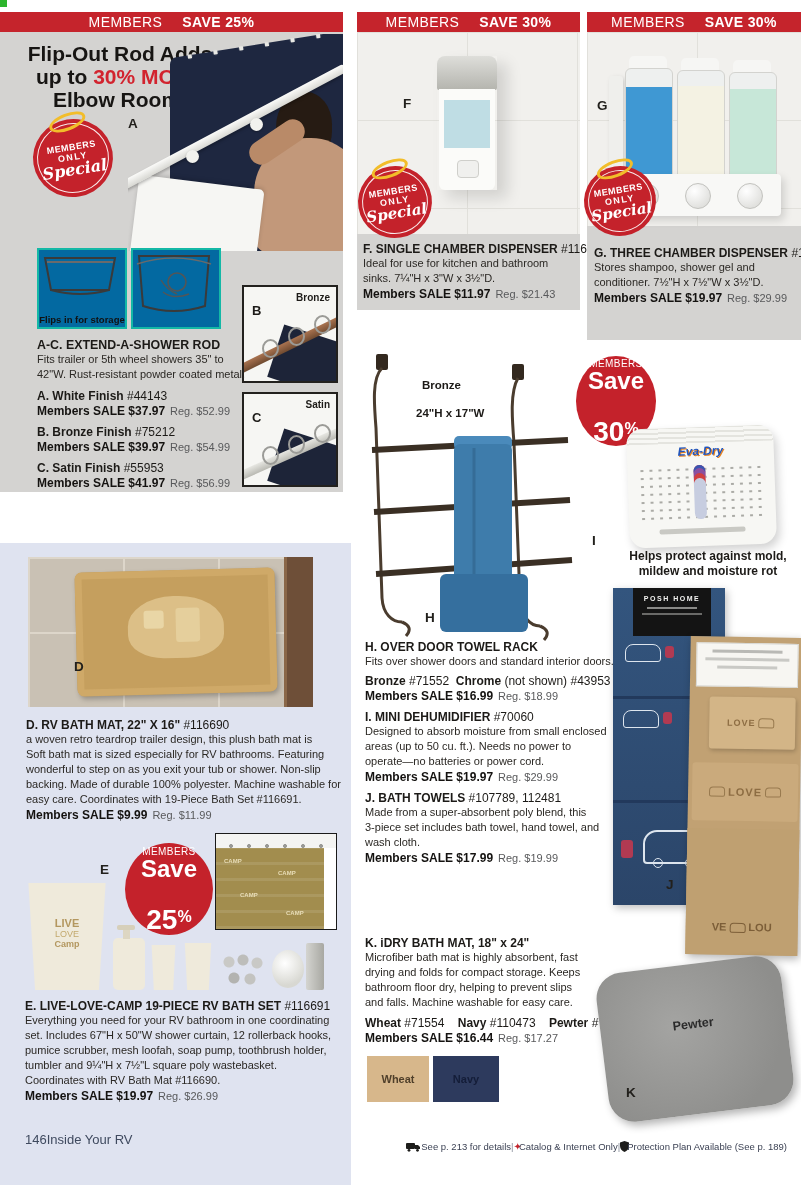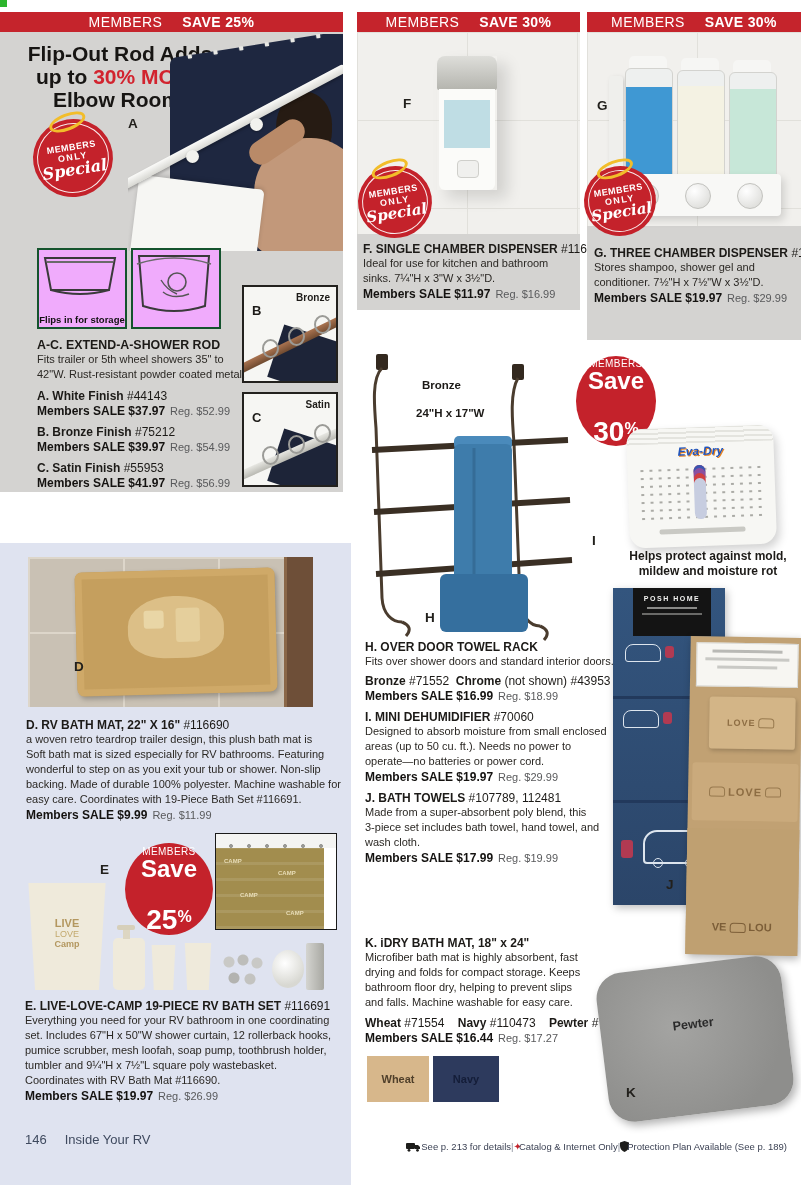--- a/index.html
+++ b/index.html
@@ -30,21 +30,21 @@
   .mo1{font-size:9px;font-weight:700;letter-spacing:.5px;margin-top:4px;}
   .mo2{font-size:9px;font-weight:700;letter-spacing:1.5px;}
   .mo3{font-family:"DejaVu Serif",serif;font-style:italic;font-weight:700;font-size:16px;margin-top:-2px;}
   
   .sv{border-radius:50%;background:#c4222b;color:#fff;display:flex;flex-direction:column;
       align-items:center;justify-content:center;text-align:center;}
   .sv1{font-size:10px;letter-spacing:.4px;}
   .sv2{font-size:24px;font-weight:800;line-height:23px;}
   .sv3{font-size:28px;font-weight:800;line-height:25px;margin-top:24px;}
   .sv3 .pc{font-size:16px;vertical-align:7px;}
-  .diag{background:#f0abfc;border:2px solid #14532d;}
+  .diag{background:#0369a1;border:2px solid #14b8a6;}
   .dcap{position:absolute;bottom:2px;left:0;right:0;text-align:center;font-weight:700;font-size:9.5px;color:#111;}
   .inset{background:#f6f6f3;border:2px solid #23211e;overflow:hidden;}
   .fin{position:absolute;top:5px;right:6px;font-weight:700;font-size:10px;color:#1d1b18;}
   .ilab{position:absolute;top:16px;left:8px;font-weight:700;font-size:13px;color:#1d1b18;}
   .rod{position:absolute;height:9px;border-radius:4px;}
   .ring{position:absolute;width:13px;height:15px;border:2px solid #9b9b97;border-radius:50%;background:transparent;}
   .navywedge{position:absolute;right:-8px;bottom:-8px;width:70px;height:55px;background:#1d2438;transform:rotate(18deg);}
   .tiles{background-color:#f1f0ed;
          background-image:linear-gradient(#e1e0db 1px,transparent 1px),linear-gradient(90deg,#e1e0db 1px,transparent 1px);
          background-size:110px 88px;}
@@ -207,21 +207,21 @@
 <div class="x" style="left:25px;top:999px;width:315px;">
   <div class="h"><span>E. LIVE-LOVE-CAMP 19-PIECE RV BATH SET</span> <span class="sku">#116691</span></div>
   <div class="t">Everything you need for your RV bathroom in one coordinating</div>
   <div class="t">set. Includes 67"H x 50"W shower curtain, 12 rollerback hooks,</div>
   <div class="t">pumice scrubber, mesh loofah, soap pump, toothbrush holder,</div>
   <div class="t">tumbler and 9¼"H x 7½"L square poly wastebasket.</div>
   <div class="t">Coordinates with RV Bath Mat #116690.</div>
   <div class="pr"><span>Members SALE $19.97</span><span class="rg">Reg. $26.99</span></div>
 </div>
 
-<div class="x" style="left:25px;top:1132px;display:flex;gap:18px;font-size:13px;color:#3f4a5f;align-items:center;">
+<div class="x" style="left:25px;top:1132px;display:flex;font-size:13px;color:#3f4a5f;align-items:center;">
   <span>146</span>
   <span>Inside Your RV</span>
 </div>
 
 <div class="x panel" style="left:357px;top:12px;width:223px;height:298px;"></div>
 <div class="x banner" style="left:357px;top:12px;width:223px;height:20px;">
   <span>MEMBERS</span>
   <span class="bb">SAVE 30%</span>
 </div>
 <div class="x tiles" style="left:357px;top:32px;width:223px;height:202px;">
@@ -236,21 +236,21 @@
 <div class="x mo" style="left:358px;top:166px;width:74px;height:72px;">
   <span class="halo"></span>
   <span class="mo1">MEMBERS</span>
   <span class="mo2">ONLY</span>
   <span class="mo3" style="font-size:15px;">Special</span>
 </div>
 <div class="x" style="left:363px;top:242px;width:214px;">
   <div class="h"><span>F. SINGLE CHAMBER DISPENSER</span> <span class="sku">#116692</span></div>
   <div class="t">Ideal for use for kitchen and bathroom</div>
   <div class="t">sinks. 7¼"H x 3"W x 3½"D.</div>
-  <div class="pr"><span>Members SALE $11.97</span><span class="rg">Reg. $16.99</span></div>
+  <div class="pr"><span>Members SALE $11.97</span><span class="rg">Reg. $21.43</span></div>
 </div>
 
 <div class="x h" style="left:422px;top:379px;font-size:11.5px;">Bronze</div>
 <div class="x h" style="left:416px;top:407px;font-size:11.5px;">24"H x 17"W</div>
 <svg class="x" style="left:362px;top:348px;" width="216" height="296" viewBox="0 0 216 296">
   <rect x="14" y="6" width="12" height="16" rx="2" fill="#33291f"></rect>
   <rect x="150" y="16" width="12" height="16" rx="2" fill="#33291f"></rect>
   <path d="M20,20 C10,30 12,55 14,80 L20,250 C21,266 30,274 40,274" fill="none" stroke="#4a3c2e" stroke-width="3"></path>
   <path d="M156,30 C148,44 150,70 152,95 L158,252 C159,268 168,278 178,278" fill="none" stroke="#4a3c2e" stroke-width="3"></path>
   <line x1="10" y1="102" x2="206" y2="92" stroke="#3a2f24" stroke-width="6"></line>

